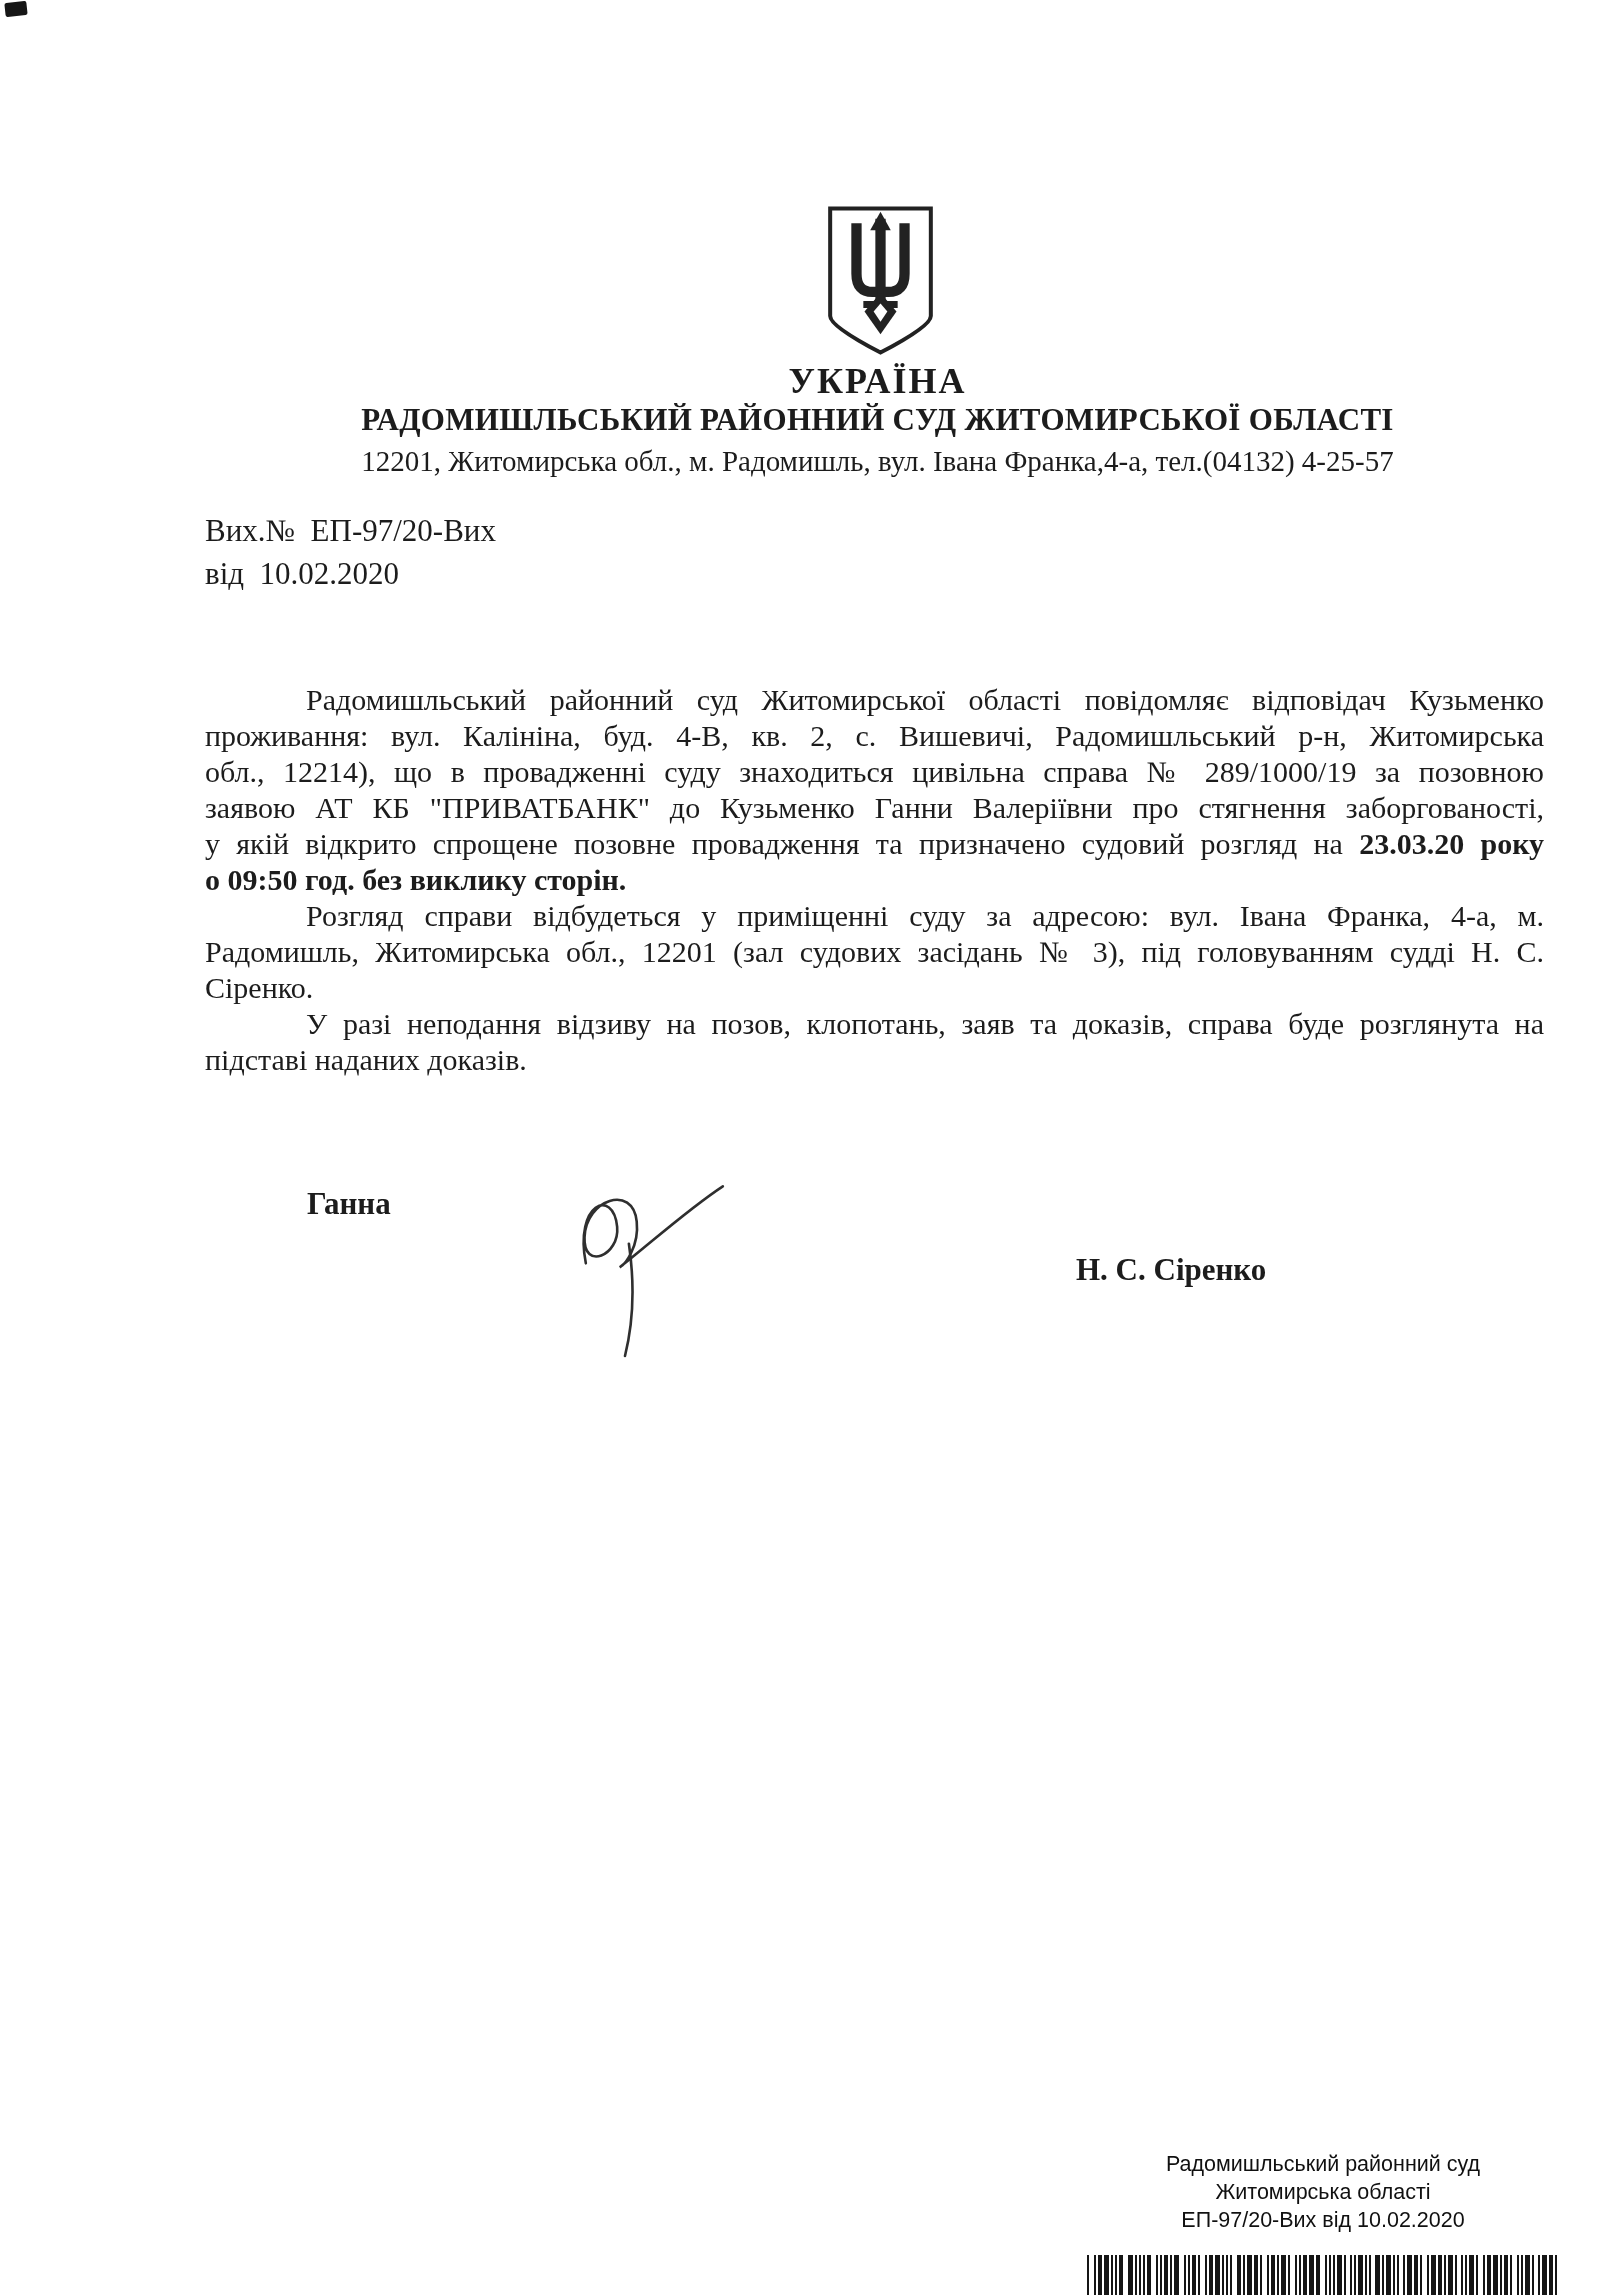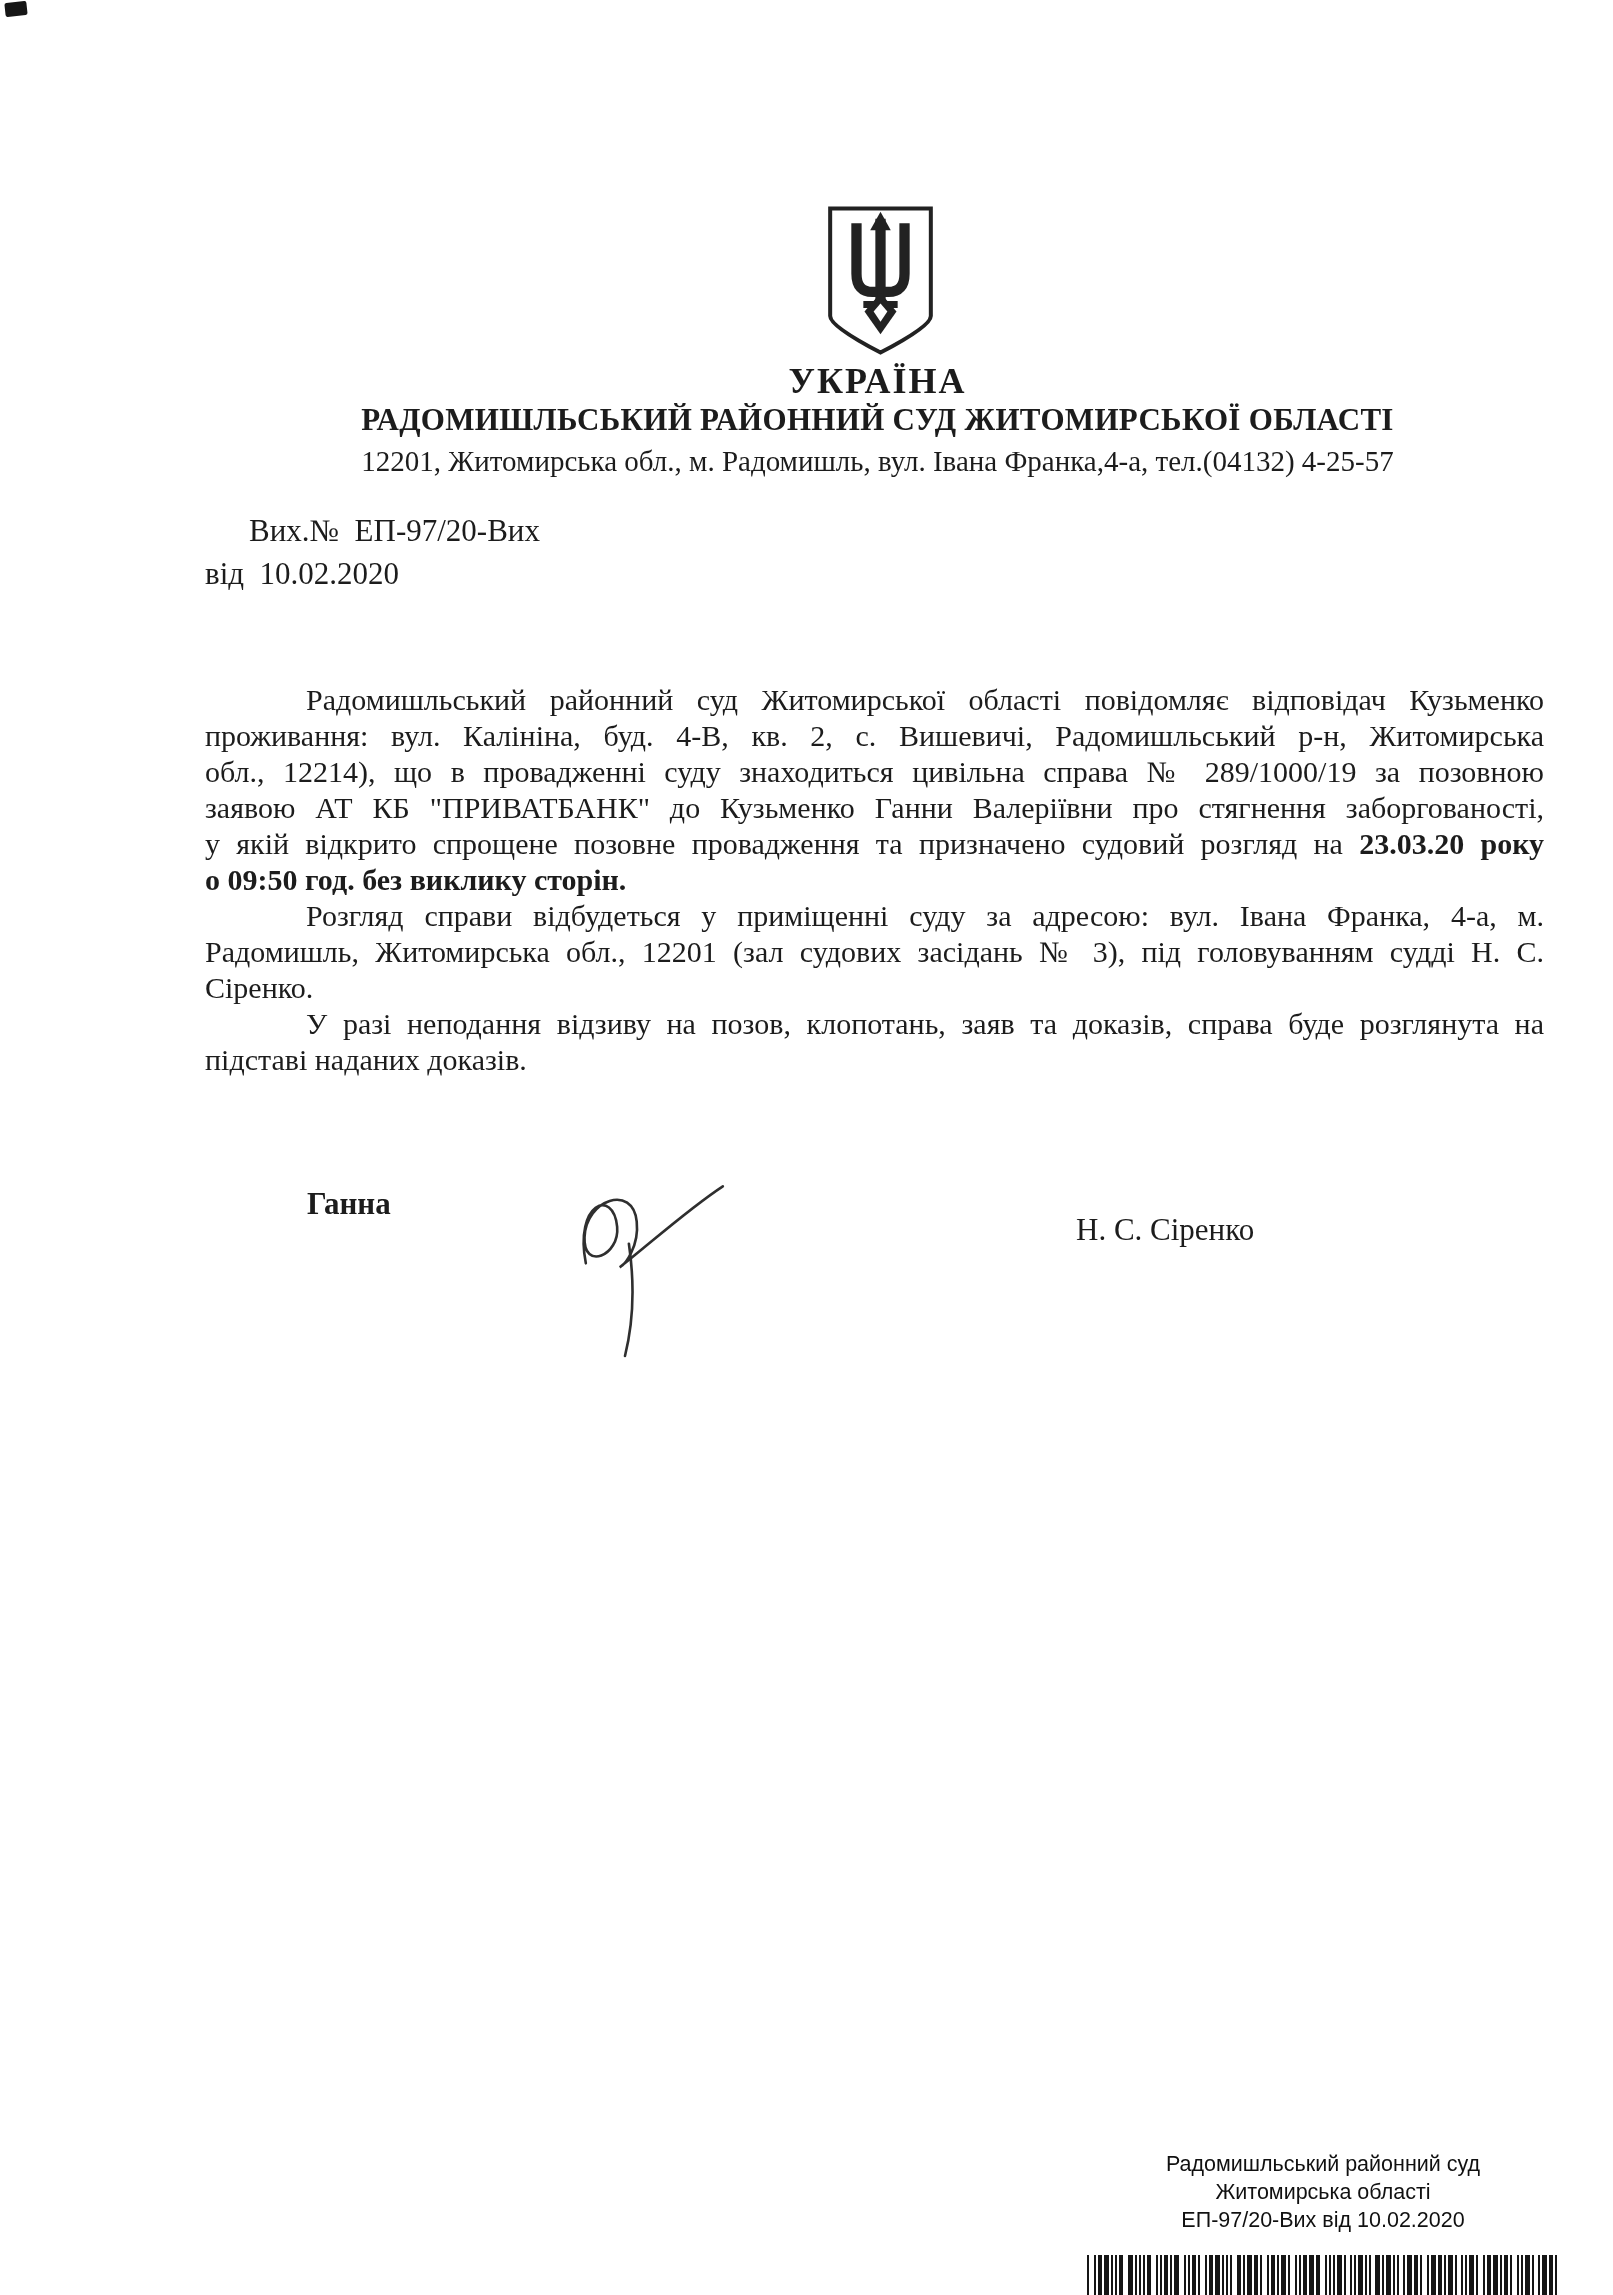--- a/index.html
+++ b/index.html
@@ -26,21 +26,21 @@
   }
   .court-name{
     top:402px;font-size:31px;font-weight:bold;letter-spacing:0.3px;white-space:nowrap;
   }
   .address-line{
     top:445px;font-size:29px;white-space:nowrap;
   }
   .ref-line{
     position:absolute;left:205px;font-size:31px;white-space:pre;
   }
-  .ref-number{top:513px;margin-left:44px;}
+  .ref-number{top:513px;}
   .ref-date{top:556px;}
   .body-block{
     position:absolute;left:205px;top:682px;width:1339px;
     font-size:30px;line-height:36px;
   }
   .body-line{
     white-space:nowrap;
     text-align:left;
   }
   .body-line.just{
@@ -48,22 +48,22 @@
     text-align-last:justify;
   }
   .body-line.indent{
     text-indent:101px;
   }
   .sig-label{
     position:absolute;left:307px;top:1186px;
     font-size:31px;font-weight:bold;
   }
   .sig-name{
-    position:absolute;left:1076px;top:1212px;
-    font-size:31px;font-weight:normal;white-space:pre;
+    position:absolute;left:1076px;top:1252px;
+    font-size:31px;font-weight:bold;white-space:pre;
   }
   .signature-svg{
     position:absolute;left:548px;top:1160px;width:274px;height:204px;
   }
   .footer-block{
     position:absolute;left:1087px;top:2150px;width:472px;
     text-align:center;
     font-family:"Liberation Sans",sans-serif;
     font-size:21.5px;line-height:28px;color:#101010;
   }

